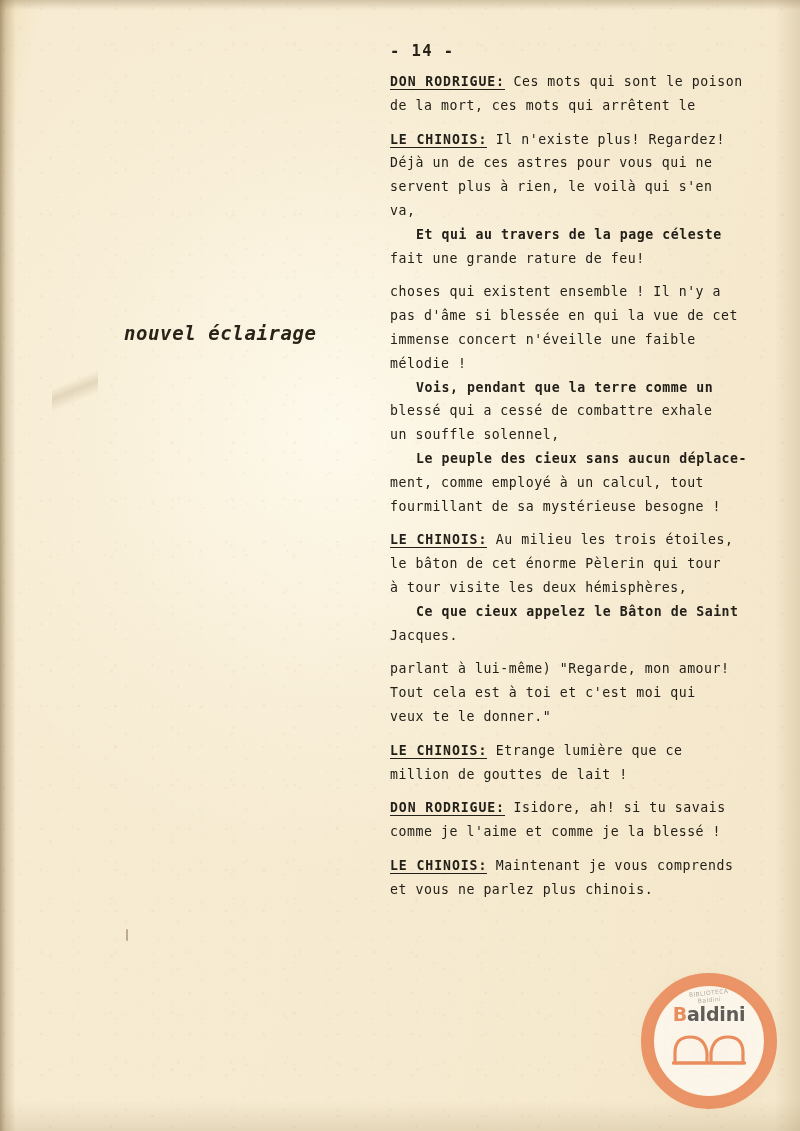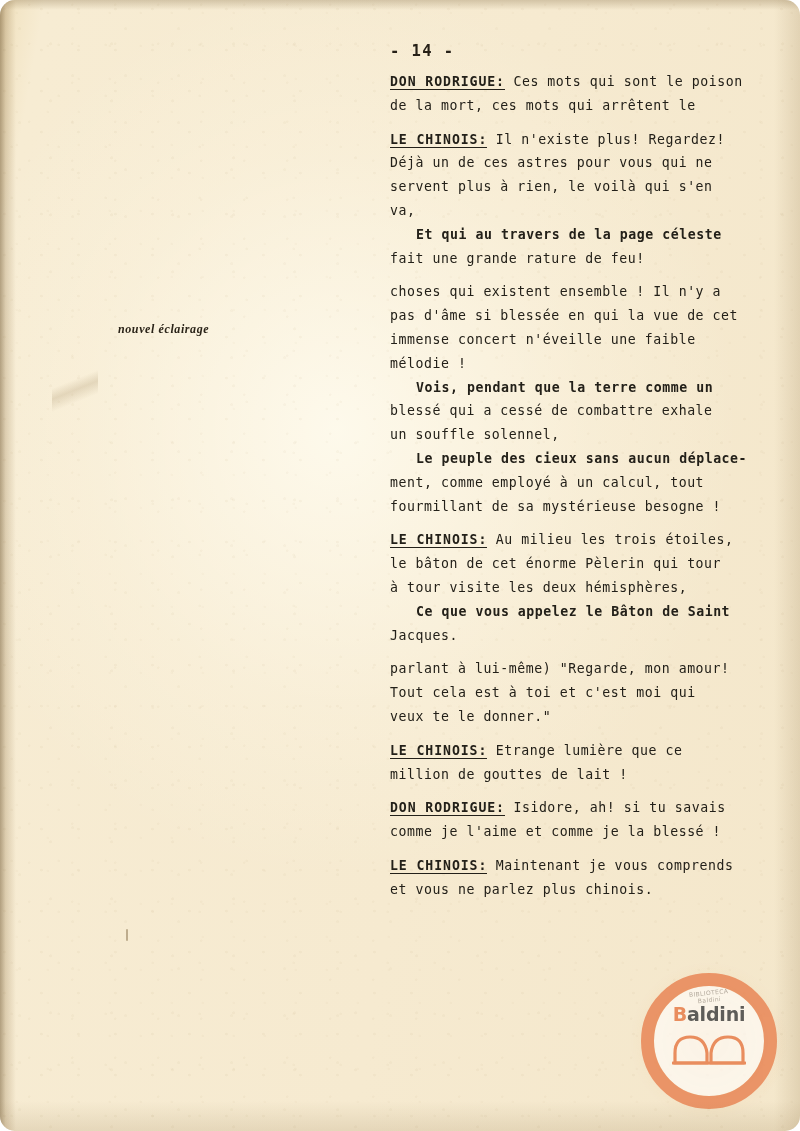--- a/index.html
+++ b/index.html
@@ -11,21 +11,20 @@
   #page {
     position: relative;
     width: 800px;
     height: 1131px;
     overflow: hidden;
     background:
       radial-gradient(ellipse 70% 55% at 42% 38%, rgba(255,252,240,0.85) 0%, rgba(255,250,235,0.25) 45%, rgba(0,0,0,0) 72%),
       linear-gradient(100deg, #e9d8b4 0px, #f2e4c4 14px, #f7ecd3 44px, #f6ead0 55%, #f4e7cb 100%);
     font-family: "DejaVu Sans Mono", "Liberation Mono", monospace;
     color: #211c15;
-    border-radius: 15px;
   }
 
   
   .edge-left {
     position: absolute; top: 0; left: 0; width: 16px; height: 100%;
     background: linear-gradient(90deg, rgba(120,96,58,0.55) 0%, rgba(150,122,78,0.28) 35%, rgba(0,0,0,0) 100%);
     pointer-events: none;
   }
   .edge-top {
     position: absolute; top: 0; left: 0; width: 100%; height: 10px;
@@ -66,28 +65,27 @@
     top: 42px;
     left: 390px;
     font-size: 15.5px;
     letter-spacing: 1.4px;
     font-weight: 700;
     color: #262017;
   }
 
   .margin-note {
     position: absolute;
-    left: 118px;
+    left: 124px;
     top: 322px;
-    font-size: 12px;
+    font-size: 19px;
     font-weight: 700;
     font-style: italic;
     letter-spacing: .6px;
     color: #2a2318;
-    font-family: Liberation Serif, serif;
   }
 
   .faint-pencil {
     position: absolute;
     left: 126px;
     top: 929px;
     width: 2px;
     height: 12px;
     background: rgba(120,96,58,.45);
     border-radius: 1px;
@@ -217,21 +215,21 @@
         <div class="line"><span>blessé qui a cessé de combattre exhale</span></div>
         <div class="line"><span>un souffle solennel,</span></div>
         <div class="line indent"><span>Le peuple des cieux sans aucun déplace-</span></div>
         <div class="line"><span>ment, comme employé à un calcul, tout</span></div>
         <div class="line"><span>fourmillant de sa mystérieuse besogne !</span></div>
       </div>
       <div class="speech">
         <div class="line"><span class="speaker">LE CHINOIS:</span><span> Au milieu les trois étoiles,</span></div>
         <div class="line"><span>le bâton de cet énorme Pèlerin qui tour</span></div>
         <div class="line"><span>à tour visite les deux hémisphères,</span></div>
-        <div class="line indent"><span>Ce que vous appelez le Bâton de Saint</span></div>
+        <div class="line indent"><span>Ce que cieux appelez le Bâton de Saint</span></div>
         <div class="line"><span>Jacques.</span></div>
       </div>
       <div class="speech">
         <div class="line"><span>parlant à lui-même) "Regarde, mon amour!</span></div>
         <div class="line"><span>Tout cela est à toi et c'est moi qui</span></div>
         <div class="line"><span>veux te le donner."</span></div>
       </div>
       <div class="speech">
         <div class="line"><span class="speaker">LE CHINOIS:</span><span> Etrange lumière que ce</span></div>
         <div class="line"><span>million de gouttes de lait !</span></div>

